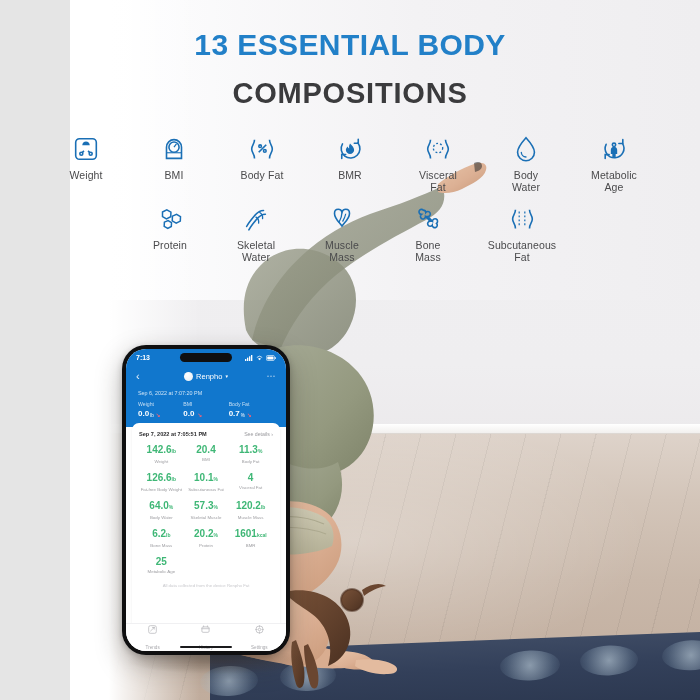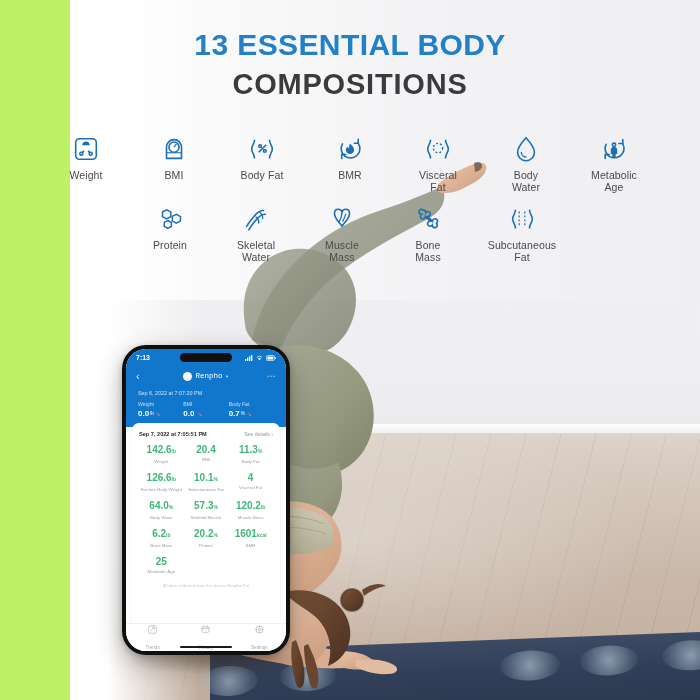--- a/index.html
+++ b/index.html
@@ -5,21 +5,21 @@
   * { box-sizing: border-box; margin: 0; padding: 0; }
   html, body {
     width: 700px; height: 700px;
     font-family: "Liberation Sans", sans-serif;
     background: #ffffff;
     overflow: hidden;
   }
   #page {
     position: relative;
     width: 558px; height: 700px;
-    background: #bef264;
+    background: #e5e5e5;
   }
   
   .photo-stage {
     position: absolute;
     left: 70px; top: 0; width: 630px; height: 700px;
     background:
       linear-gradient(to bottom,
         #f1f0f2 0%, #efeef0 52%, #eceaec 62%, #e9e7e9 64%,
         #ddd5ce 66%, #cdbfb4 70%, #c6b6a9 80%, #bfae9f 100%);
     overflow: hidden;
@@ -78,21 +78,21 @@
     display: block;
     font-size: 30px; font-weight: bold; letter-spacing: 0.4px;
     color: #2280c8;
     line-height: 38px;
   }
   .headline .l2 {
     display: block;
     font-size: 29px; font-weight: bold; letter-spacing: 0.8px;
     color: #3b3b3d;
     line-height: 40px;
-    margin-top: 0;
+    margin-top: 9px;
   }
 
   
   .icon-row {
     position: absolute; z-index: 10;
     display: flex; justify-content: center; align-items: flex-start;
   }
   .icon-row.row1 { left: 0; top: 134px; width: 700px; gap: 24px; }
   .icon-row.row2 { left: 0; top: 204px; width: 700px; gap: 22px; }
   .icon-cell {
@@ -139,32 +139,32 @@
   .sb-icons { display: flex; align-items: center; gap: 3px; }
   .sb-icons svg { display: block; }
 
   
   .app-header { background: #1177cd; padding: 0 10px 9px; color: #fff; }
   .nav-row {
     display: flex; align-items: center; justify-content: space-between;
     height: 20px;
   }
   .nav-back { width: 14px; font-size: 11px; line-height: 11px; color: #eaf3fb; }
-  .nav-title { display: flex; align-items: center; gap: 3px; font-size: 7.5px; font-family: Liberation Mono, monospace; }
+  .nav-title { display: flex; align-items: center; gap: 3px; font-size: 7.5px; }
   .nav-avatar {
     width: 9px; height: 9px; border-radius: 50%;
     background: radial-gradient(circle at 35% 30%, #ffffff, #e3ecf3);
   }
   .nav-dots { font-size: 9px; letter-spacing: 0.5px; color: #eaf3fb; width: 14px; text-align: right; }
 
   .hdr-date { font-size: 5.4px; color: #cfe4f6; margin: 4px 0 5px 2px; }
   .hdr-stats { display: flex; padding: 0 2px; }
   .hdr-stat { flex: 1; }
   .hdr-stat .lbl { font-size: 5.2px; color: #c6dff4; margin-bottom: 2px; }
-  .hdr-stat .val { font-size: 8px; font-weight: bold; color: #ffffff; display: flex; align-items: center; gap: 1px; }
+  .hdr-stat .val { font-size: 8px; font-weight: bold; color: #ffffff; display: flex; align-items: flex-end; gap: 1px; }
   .hdr-stat .val .u { font-size: 4.6px; font-weight: normal; }
   .hdr-stat .val .arw { font-size: 5.5px; color: #e8647a; margin-left: 1px; }
 
   
   .card {
     background: #ffffff; margin: 0 6px; border-radius: 7px;
     padding: 8px 7px 2px; position: relative; top: -4px;
     box-shadow: 0 1px 3px rgba(0,0,0,0.07);
     height: 212px; overflow: hidden;
   }

